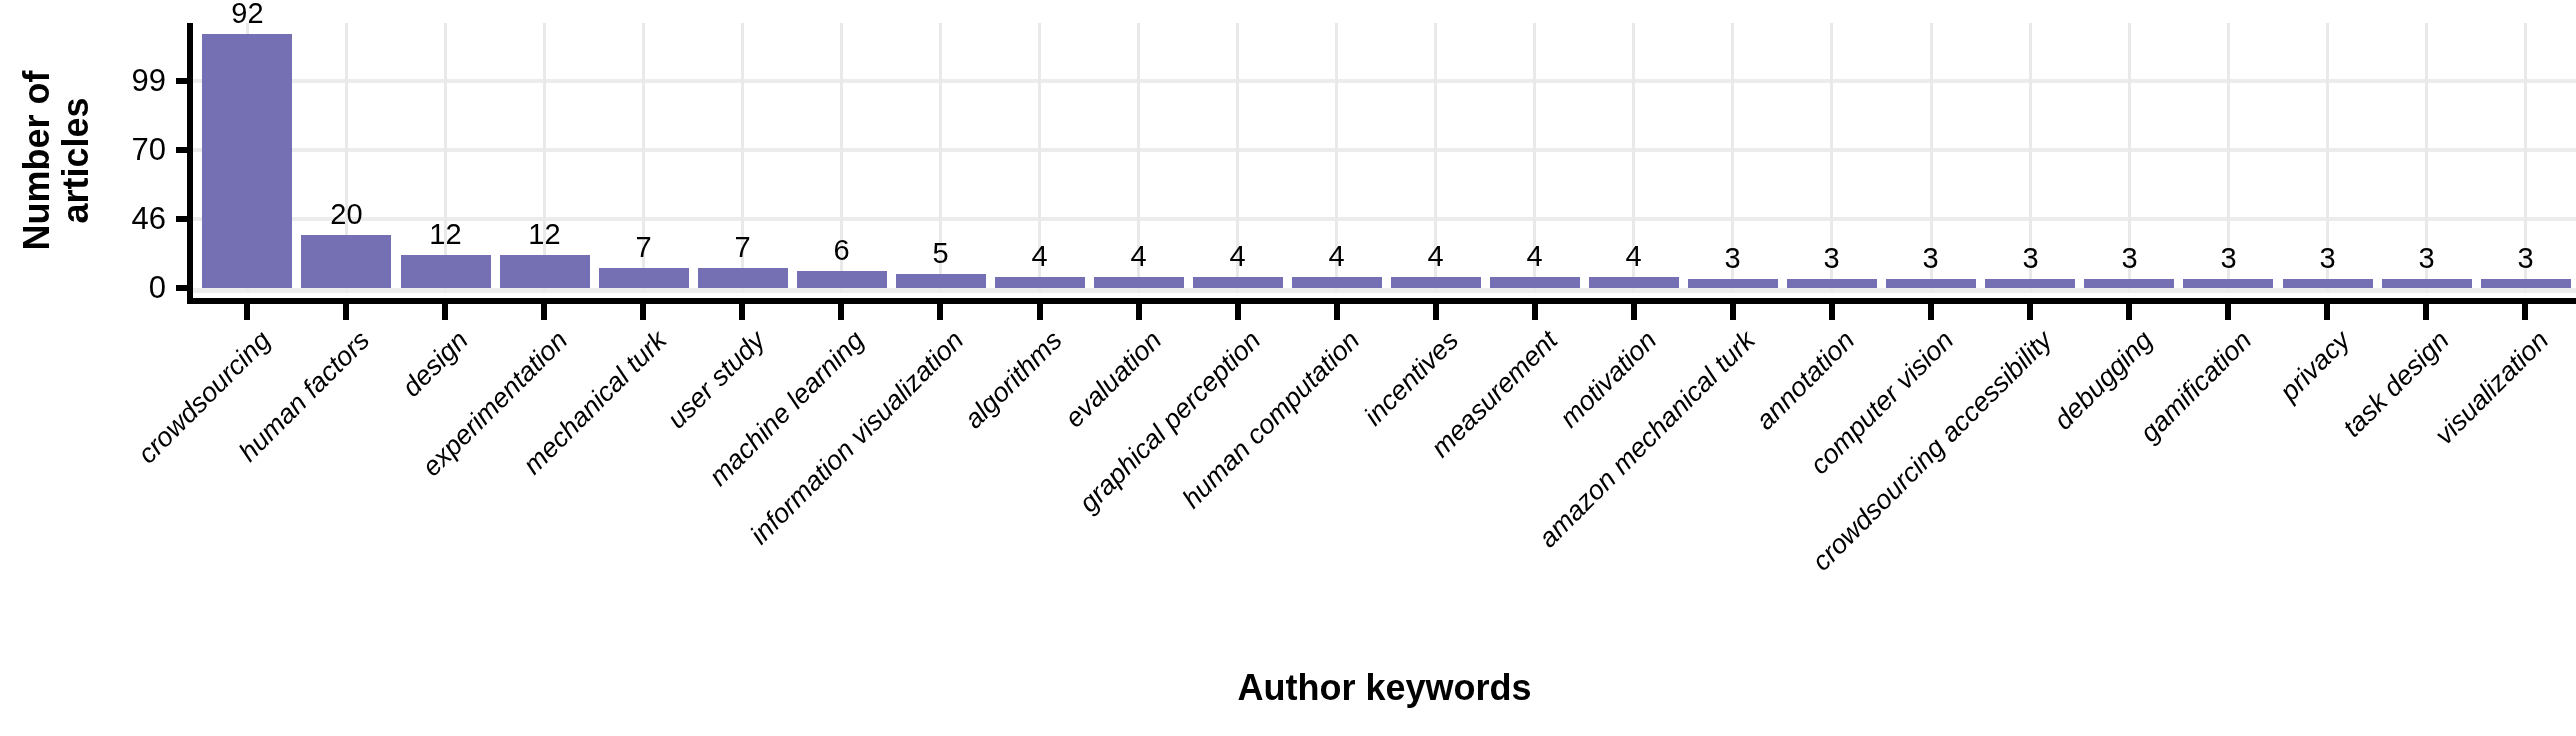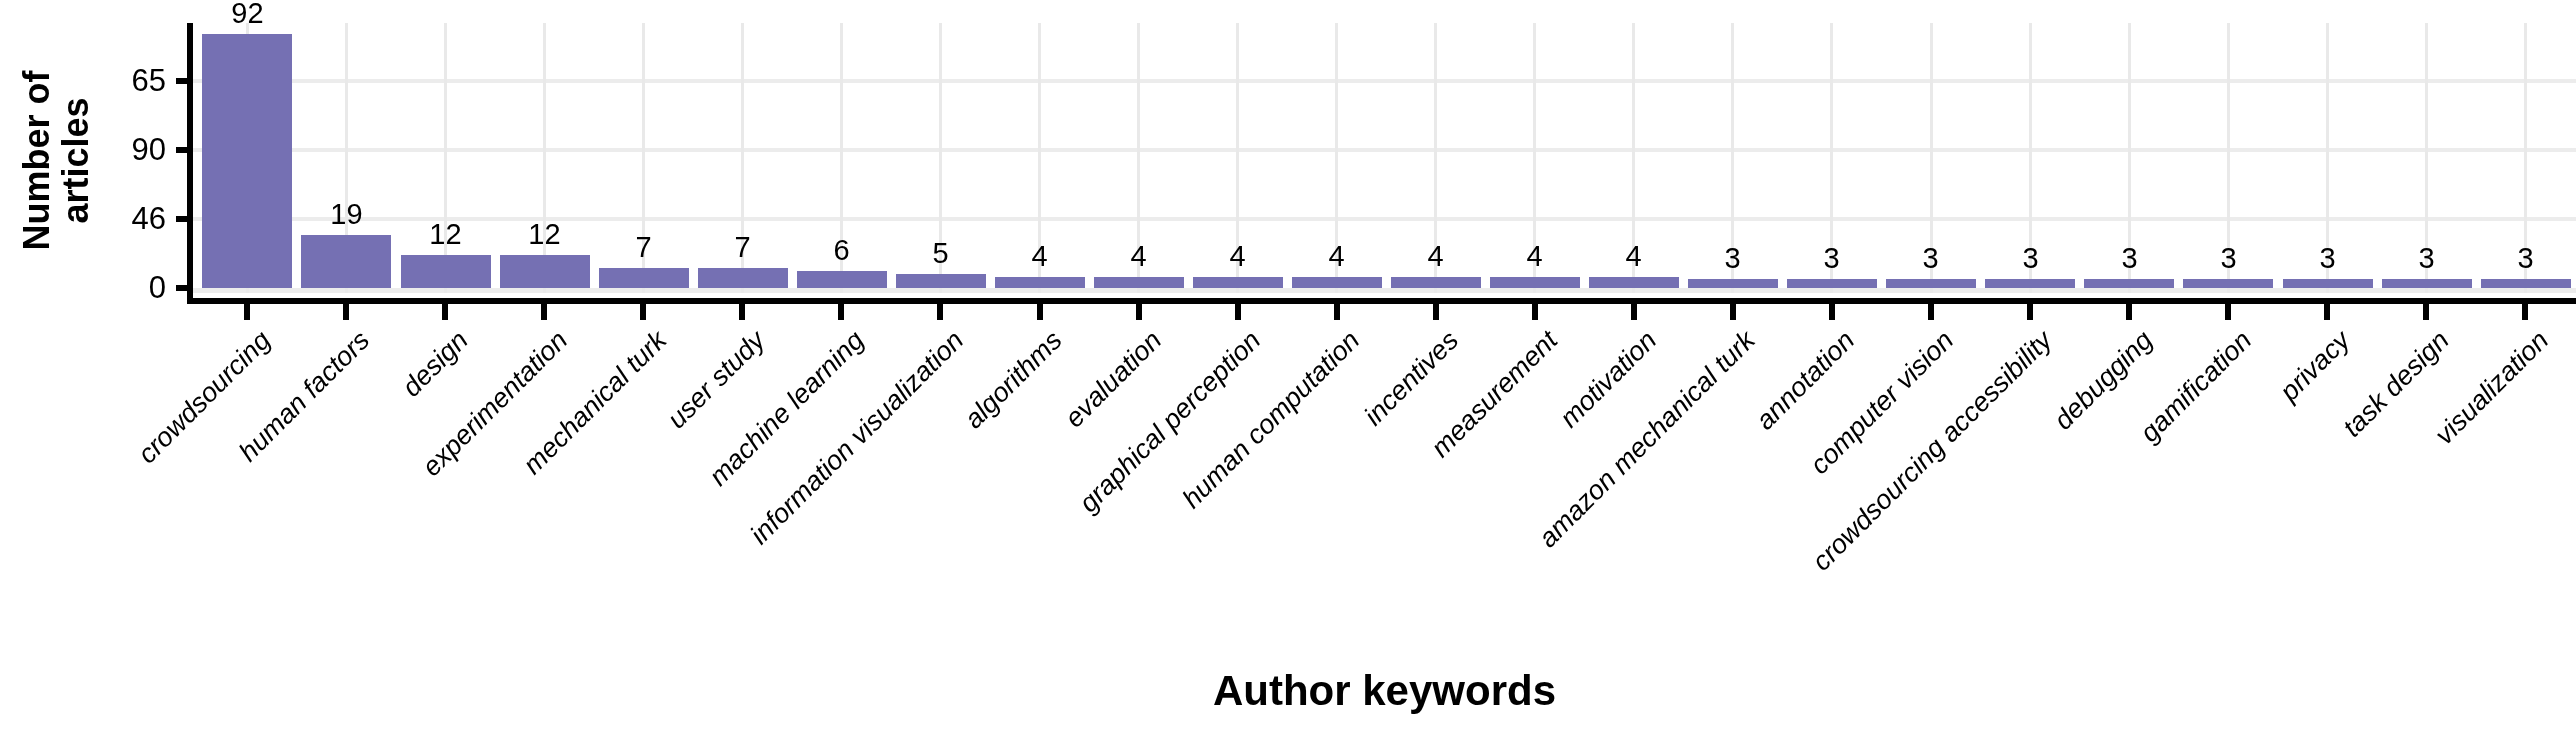--- a/index.html
+++ b/index.html
@@ -79,21 +79,21 @@
     color: #000000;
   }
   #y-axis-title span { display: block; }
   #x-axis-title {
     position: absolute;
     left: 193px;
     top: 667px;
     width: 2383px;
     text-align: center;
     font-weight: bold;
-    font-size: 42px;
+    font-size: 36px;
     color: #000000;
   }
 </style>
 </head>
 <body>
 
 <div id="chart">
   <div id="y-axis-title">
     <span>Number of</span>
     <span>articles</span>
@@ -153,21 +153,21 @@
       <div class="bar" title="gamification: 3" style="left: 2183px; top: 279px; width: 90px; height: 8.6px; background: rgb(117, 112, 179);"></div>
       <div class="bar" title="privacy: 3" style="left: 2283px; top: 279px; width: 90px; height: 8.6px; background: rgb(117, 112, 179);"></div>
       <div class="bar" title="task design: 3" style="left: 2382px; top: 279px; width: 90px; height: 8.6px; background: rgb(117, 112, 179);"></div>
       <div class="bar" title="visualization: 3" style="left: 2481px; top: 279px; width: 90px; height: 8.6px; background: rgb(117, 112, 179);"></div>
     </div>
   <div class="layer" id="label-layer">
       <div class="bar-value" style="left: 174px; top: -3.1px;">92</div>
       <div class="x-cat-anchor" style="left: 255px; top: 325px;">
         <span>crowdsourcing</span>
       </div>
-      <div class="bar-value" style="left: 273px; top: 198px;">19</div>
+      <div class="bar-value" style="left: 273px; top: 198px;">20</div>
       <div class="x-cat-anchor" style="left: 354px; top: 325px;">
         <span>human factors</span>
       </div>
       <div class="bar-value" style="left: 372px; top: 218px;">12</div>
       <div class="x-cat-anchor" style="left: 453px; top: 325px;">
         <span>design</span>
       </div>
       <div class="bar-value" style="left: 471px; top: 218px;">12</div>
       <div class="x-cat-anchor" style="left: 552px; top: 325px;">
         <span>experimentation</span>
@@ -247,22 +247,22 @@
       <div class="bar-value" style="left: 2353px; top: 242px;">3</div>
       <div class="x-cat-anchor" style="left: 2434px; top: 325px;">
         <span>task design</span>
       </div>
       <div class="bar-value" style="left: 2452px; top: 242px;">3</div>
       <div class="x-cat-anchor" style="left: 2533px; top: 325px;">
         <span>visualization</span>
       </div>
       <div class="y-tick-label" style="left: 56px; top: 272px;">0</div>
       <div class="y-tick-label" style="left: 56px; top: 203px;">46</div>
-      <div class="y-tick-label" style="left: 56px; top: 134px;">90</div>
-      <div class="y-tick-label" style="left: 56px; top: 65px;">65</div>
+      <div class="y-tick-label" style="left: 56px; top: 134px;">70</div>
+      <div class="y-tick-label" style="left: 56px; top: 65px;">99</div>
     </div>
   <div class="layer" id="axis-layer">
       <div class="tick" style="left: 244px; top: 304px; width: 6.1px; height: 16px;"></div>
       <div class="tick" style="left: 343px; top: 304px; width: 6.1px; height: 16px;"></div>
       <div class="tick" style="left: 442px; top: 304px; width: 6.1px; height: 16px;"></div>
       <div class="tick" style="left: 541px; top: 304px; width: 6.1px; height: 16px;"></div>
       <div class="tick" style="left: 640px; top: 304px; width: 6.1px; height: 16px;"></div>
       <div class="tick" style="left: 739px; top: 304px; width: 6.1px; height: 16px;"></div>
       <div class="tick" style="left: 838px; top: 304px; width: 6.1px; height: 16px;"></div>
       <div class="tick" style="left: 937px; top: 304px; width: 6.1px; height: 16px;"></div>

